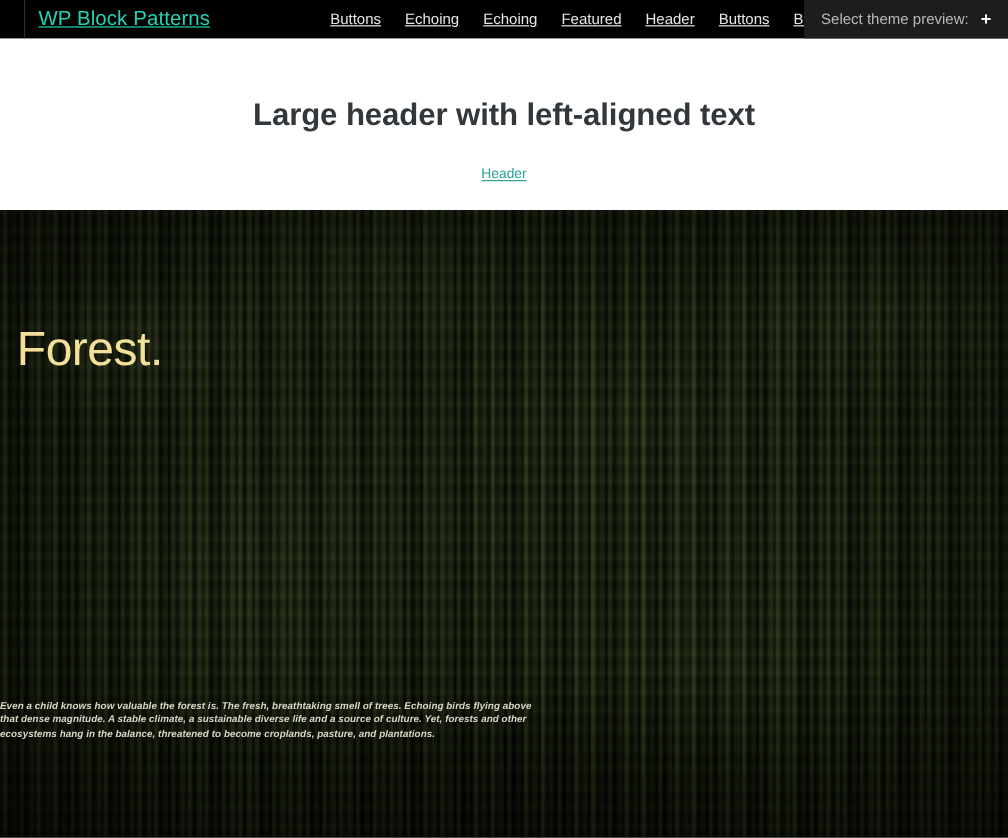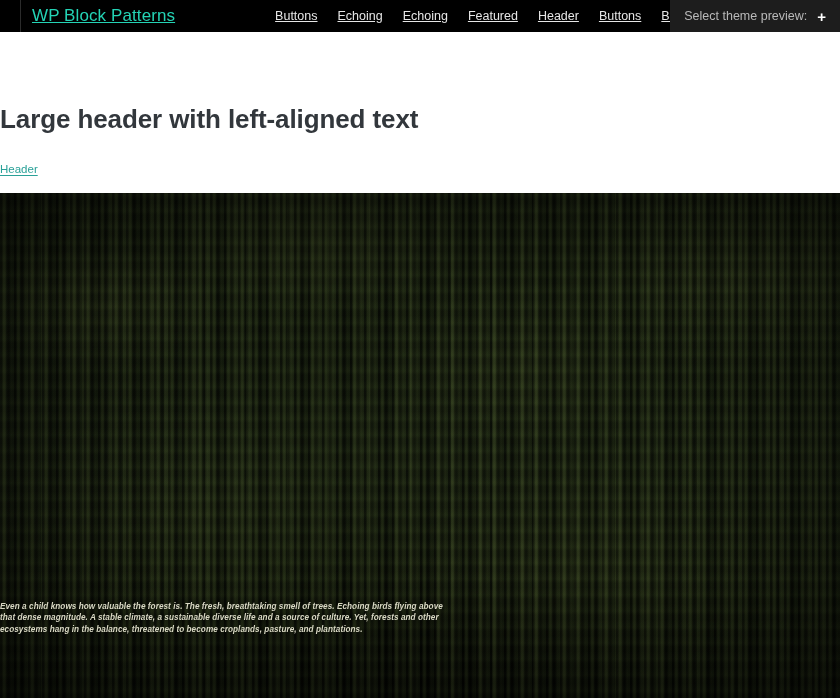--- a/index.html
+++ b/index.html
@@ -81,23 +81,24 @@
     color: #ffffff;
     font-size: 15px;
     font-weight: bold;
     line-height: 1;
     display: inline-block;
   }
 
   
   .titleband {
     width: 840px;
-    height: 161px;
+    height: 143px;
     background: #ffffff;
-    padding-top: 72px;
+    text-align: center;
+    padding-top: 48px;
   }
 
   .pattern-title {
     font-size: 26px;
     font-weight: bold;
     color: #32373c;
     letter-spacing: -0.1px;
   }
 
   .pattern-cat-wrap {
@@ -216,15 +217,16 @@
   <h1 class="pattern-title">Large header with left-aligned text</h1>
   <div class="pattern-cat-wrap">
     <a class="pattern-cat" href="#">Header</a>
   </div>
 </div>
 
 <div class="hero">
   <div class="hero-photo"></div>
   <div class="hero-vignette"></div>
   <div class="hero-inner">
+    <div class="hero-heading">Forest.</div>
     <p class="hero-paragraph">Even a child knows how valuable the forest is. The fresh, breathtaking smell of trees. Echoing birds flying above that dense magnitude. A stable climate, a sustainable diverse life and a source of culture. Yet, forests and other ecosystems hang in the balance, threatened to become croplands, pasture, and plantations.</p>
   </div>
 </div>
 
 </body></html>

